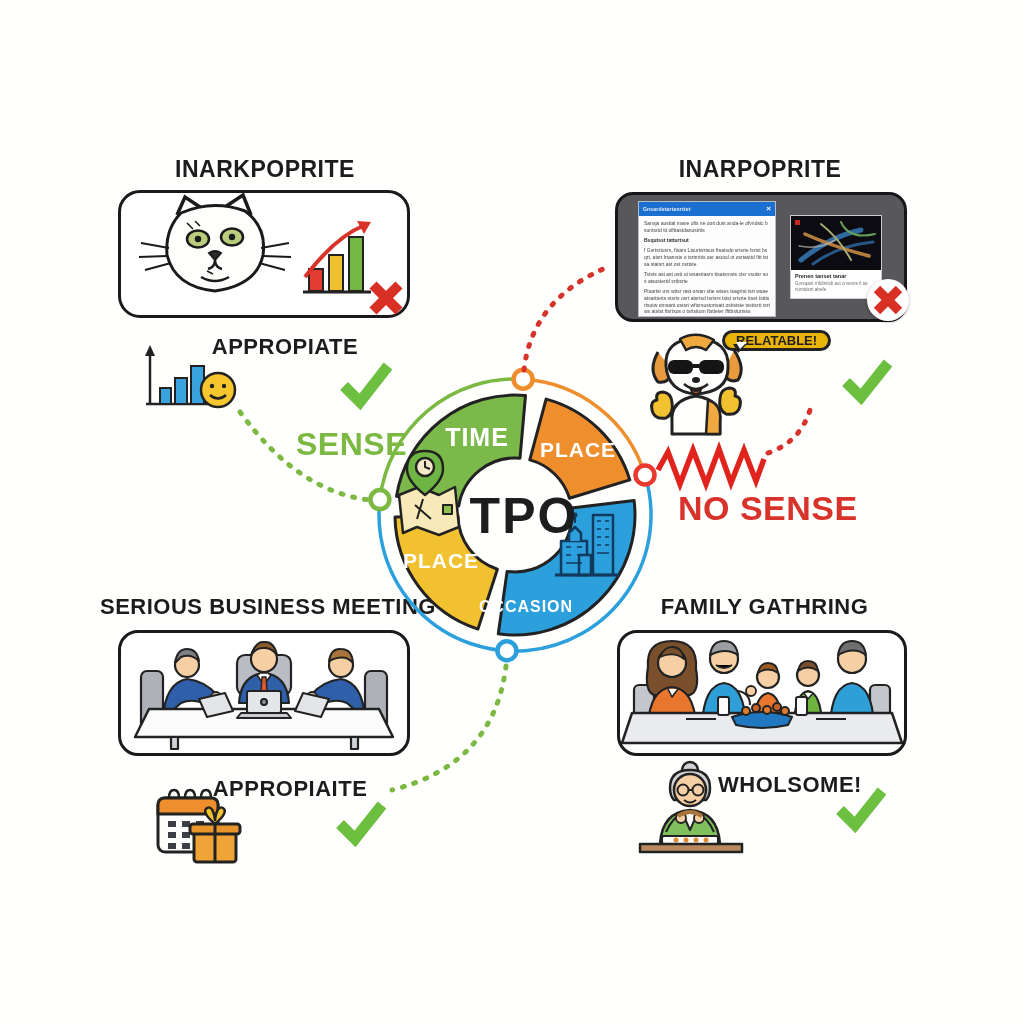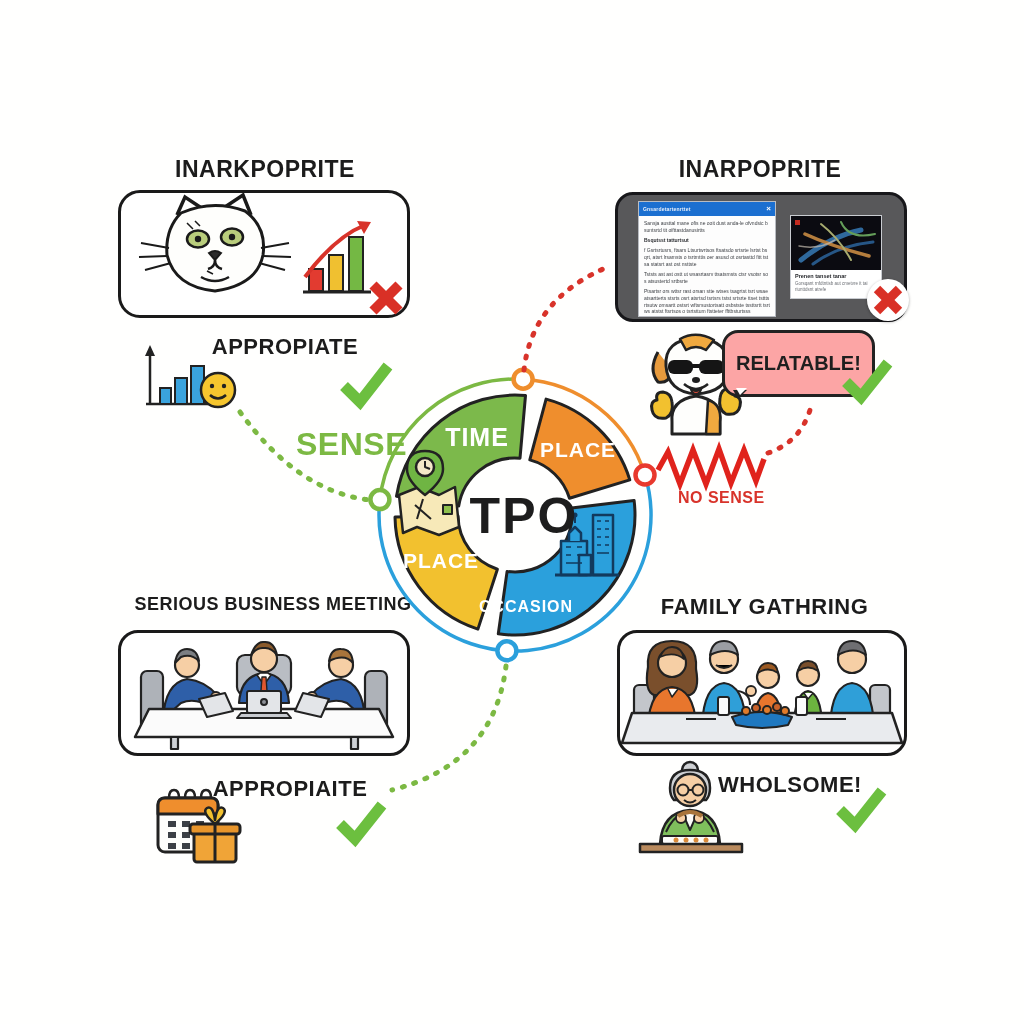--- a/index.html
+++ b/index.html
@@ -4,51 +4,51 @@
 <style>
   html,body{margin:0;padding:0;background:#ffffff;}
   .canvas{position:relative;width:1024px;height:1024px;background:#fffffe;overflow:hidden;
           font-family:"Liberation Sans",sans-serif;color:#1f1f1f;}
   .abs{position:absolute;}
   .sec-title{font-weight:700;font-size:23px;letter-spacing:.5px;color:#1c1c1c;text-align:center;white-space:nowrap;}
   .sub-title{font-weight:700;font-size:22px;letter-spacing:.5px;color:#1c1c1c;text-align:center;white-space:nowrap;}
   .panel{border:3px solid #1a1a1a;border-radius:22px;background:#fff;box-sizing:border-box;}
   .panel-dark{border:3px solid #17171a;border-radius:18px;background:#58585a;box-sizing:border-box;}
   .sense{font-weight:700;font-size:32px;color:#7cb943;letter-spacing:.5px;}
-  .no-sense{font-weight:700;font-size:16px;color:#d8332a;letter-spacing:.5px;}
+  .no-sense{font-weight:700;font-size:34px;color:#d8332a;letter-spacing:.5px;}
   .wheel-label{position:absolute;font-weight:700;color:#ffffff;letter-spacing:1px;white-space:nowrap;transform:translate(-50%,-50%);}
   .tpo{position:absolute;font-weight:700;font-size:50px;letter-spacing:2px;color:#1d1d1d;transform:translate(-50%,-52%);}
   
   .win{background:#fdfdfd;border:1px solid #b9bcc2;box-sizing:border-box;overflow:hidden;}
   .win-bar{height:14px;background:#1b6fd0;display:flex;align-items:center;justify-content:space-between;padding:0 4px;box-sizing:border-box;}
   .win-bar-title{color:#e8f0fb;font-size:5px;font-weight:700;letter-spacing:.2px;overflow:hidden;white-space:nowrap;}
   .win-close{color:#ffffff;font-size:8px;line-height:8px;font-weight:700;cursor:default;}
   .win-body{padding:4px 5px;}
   .win-p{font-size:5px;line-height:1.35;color:#3c3f44;margin:0 0 3.5px 0;word-break:break-all;}
   .win-p.bold{font-weight:700;color:#2b2d31;}
   .vid-card{background:#ffffff;border:1px solid #c9ccd1;box-sizing:border-box;}
   .vid-cap{padding:3px 4px 2px 4px;}
   .vid-title{font-size:5.5px;font-weight:700;color:#26282c;margin:0 0 2px 0;white-space:nowrap;overflow:hidden;}
   .vid-line{font-size:4.5px;color:#6d7076;margin:0;line-height:1.3;white-space:nowrap;overflow:hidden;}
   .x-badge{position:absolute;width:42px;height:42px;border-radius:50%;background:#ffffff;box-shadow:0 1px 3px rgba(0,0,0,.35);}
-  .bubble{position:absolute;border:3px solid #222;border-radius:16px;background:#fca5a5;
-          font-weight:700;font-size:20px;padding:19px 11px;white-space:nowrap;}
+  .bubble{position:absolute;border:3px solid #222;border-radius:16px;background:#eab308;
+          font-weight:700;font-size:13px;padding:0 11px;white-space:nowrap;}
   .bubble:after{content:"";position:absolute;left:8px;bottom:-14px;width:0;height:0;
           border:9px solid transparent;border-top-color:#222;border-left-width:5px;}
   .bubble:before{content:"";position:absolute;left:11px;bottom:-8px;width:0;height:0;z-index:1;
           border:7px solid transparent;border-top-color:#fff;border-left-width:4px;}
 </style>
 </head>
 <body>
 
 <div class="canvas">
 
   <div class="abs sec-title" style="left:110px;top:156px;width:310px;">INARKPOPRITE</div>
   <div class="abs sec-title" style="left:610px;top:156px;width:300px;">INARPOPRITE</div>
-  <div class="abs sec-title" style="left:108px;top:594px;width:330px;font-size:18px;">SERIOUS BUSINESS MEETING</div>
+  <div class="abs sec-title" style="left:100px;top:594px;width:330px;font-size:22px;">SERIOUS BUSINESS MEETING</div>
   <div class="abs sec-title" style="left:617px;top:594px;width:295px;font-size:22px;">FAMILY GATHRING</div>
 
   <div class="abs panel" style="left:118px;top:190px;width:292px;height:128px;">
     <svg width="286" height="122" viewBox="0 0 286 122">
 
       <g stroke="#1a1a1a" fill="none" stroke-width="3">
         <path d="M56,22 L64,4 L82,16" stroke-width="3.5"></path>
         <path d="M104,14 L122,2 L130,22" stroke-width="3.5"></path>
         <path d="M60,20 Q92,6 124,18 Q146,34 142,62 Q136,92 94,98 Q54,94 46,62 Q44,36 60,20 Z" fill="#fefefc"></path>
         <ellipse cx="77" cy="46" rx="11" ry="8.5" fill="#b9cd7c" stroke-width="2.5"></ellipse>

